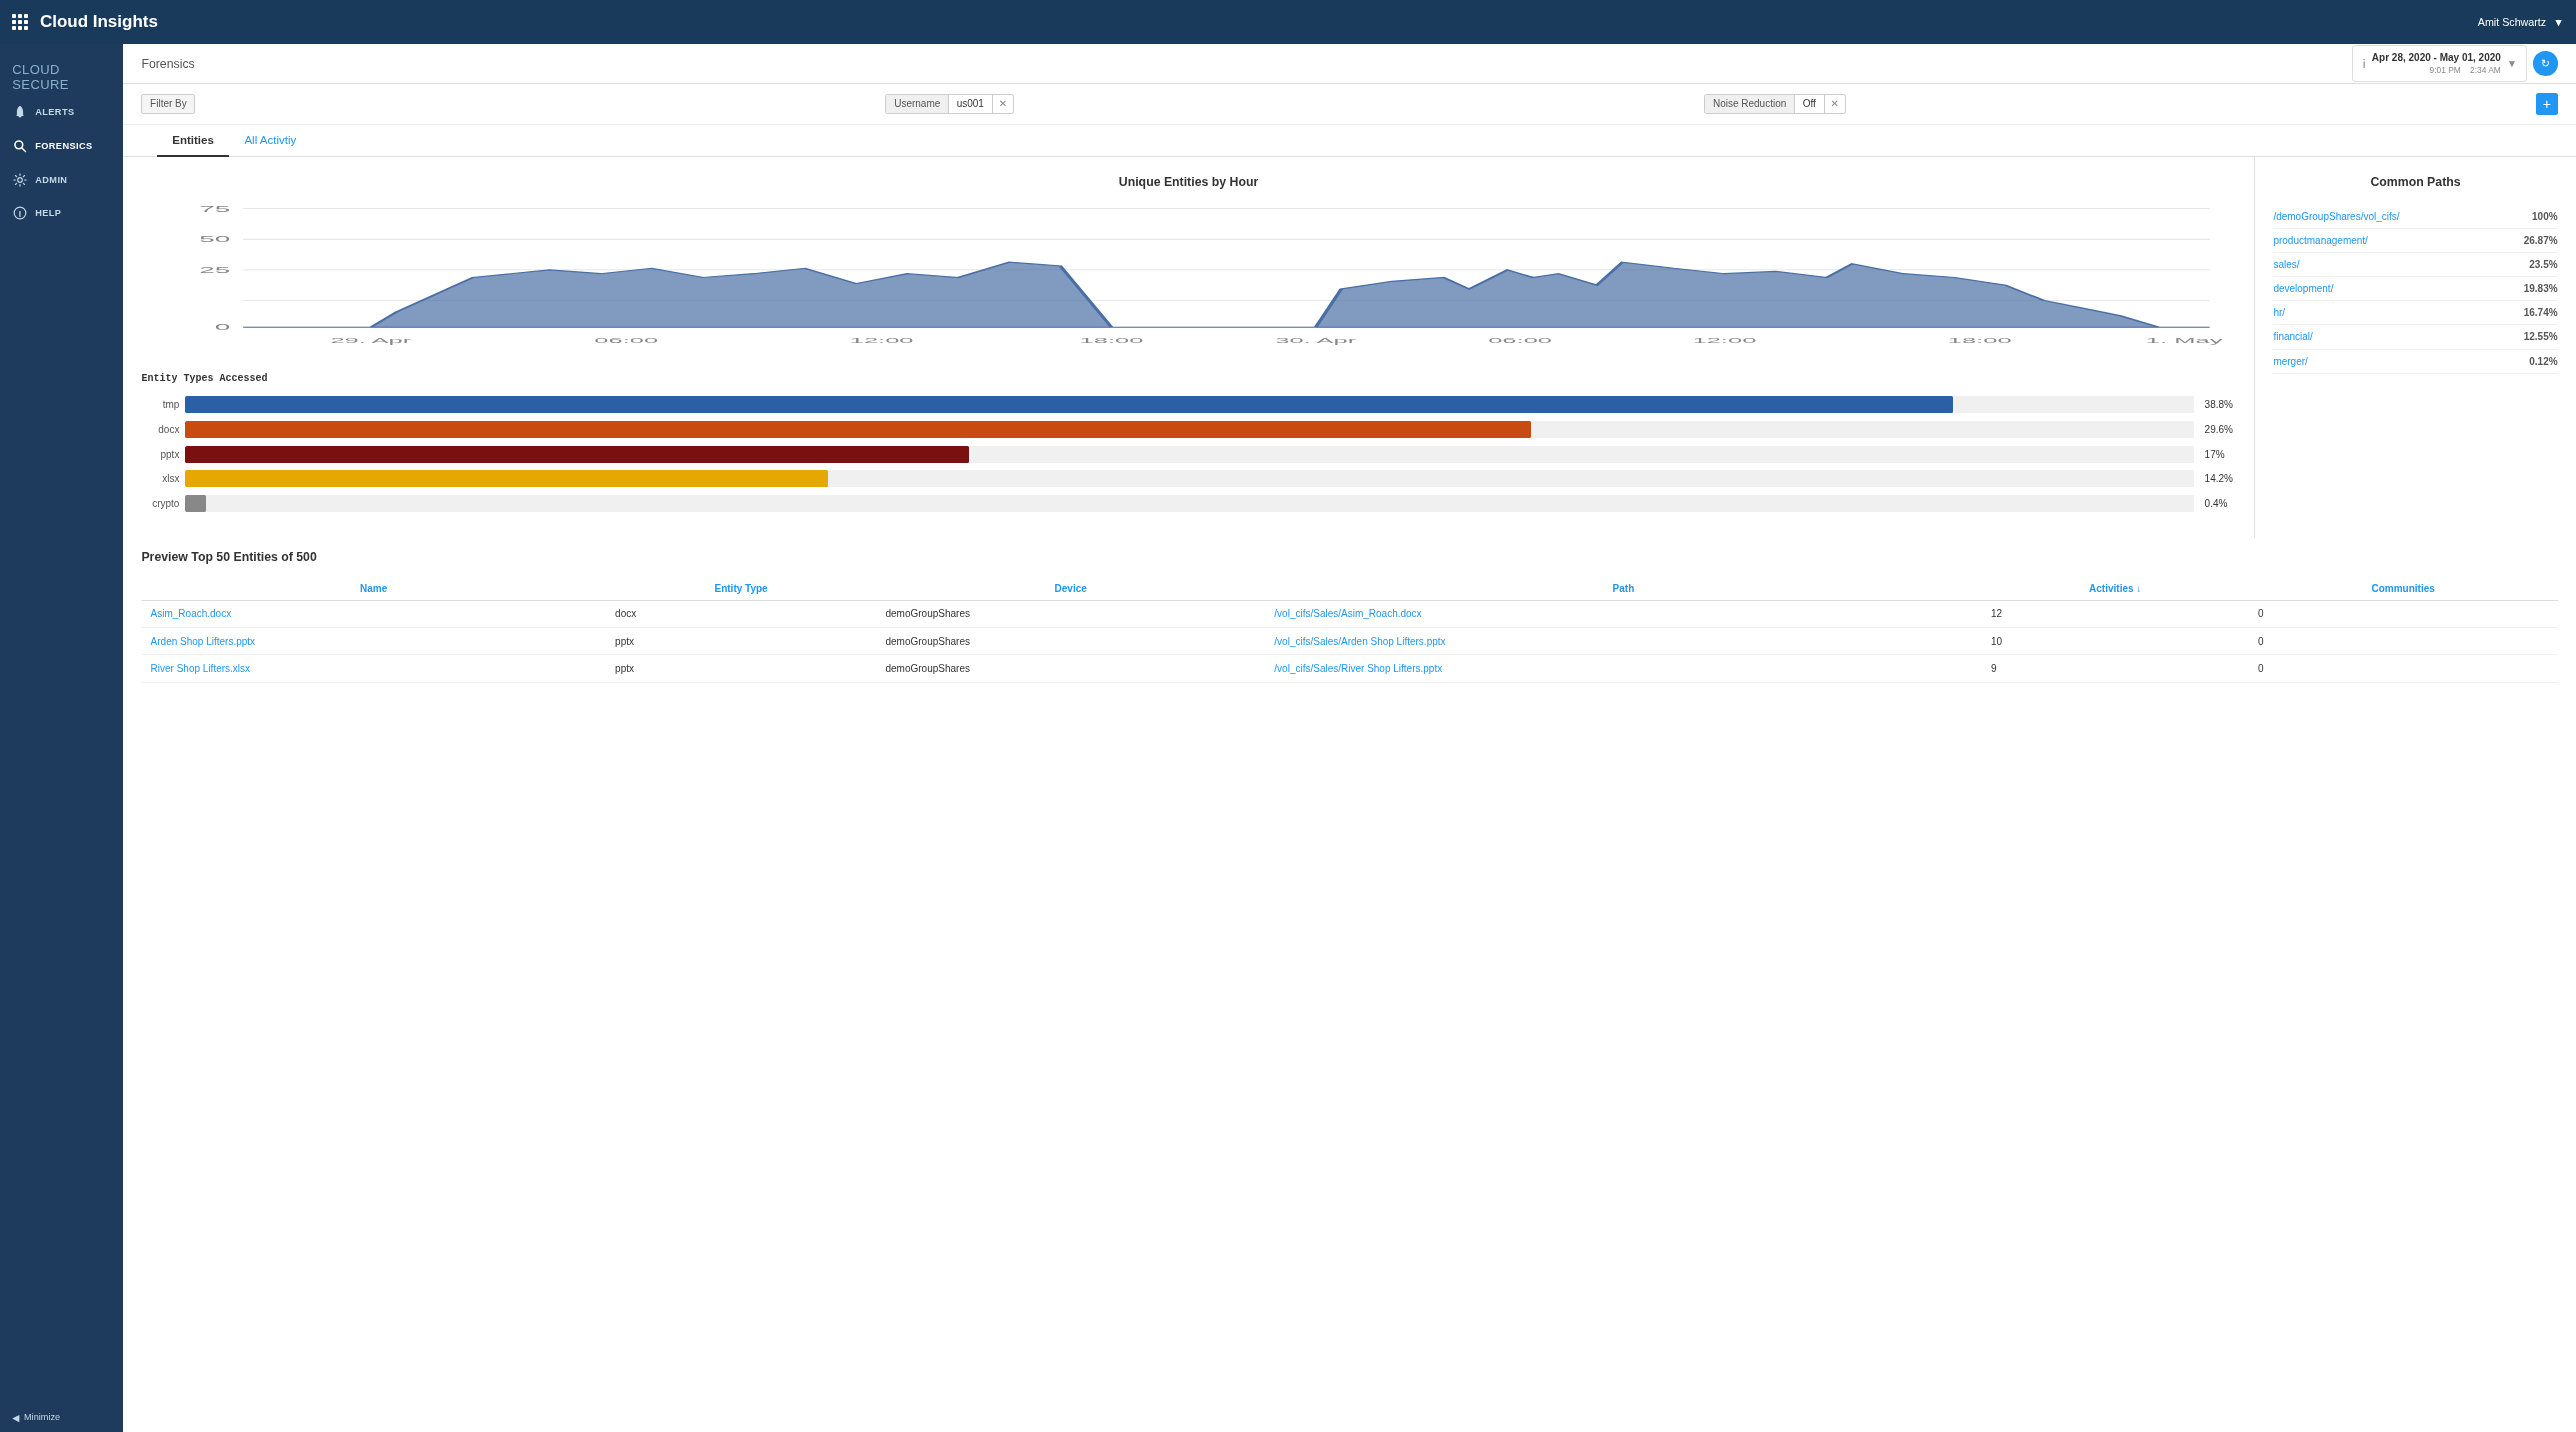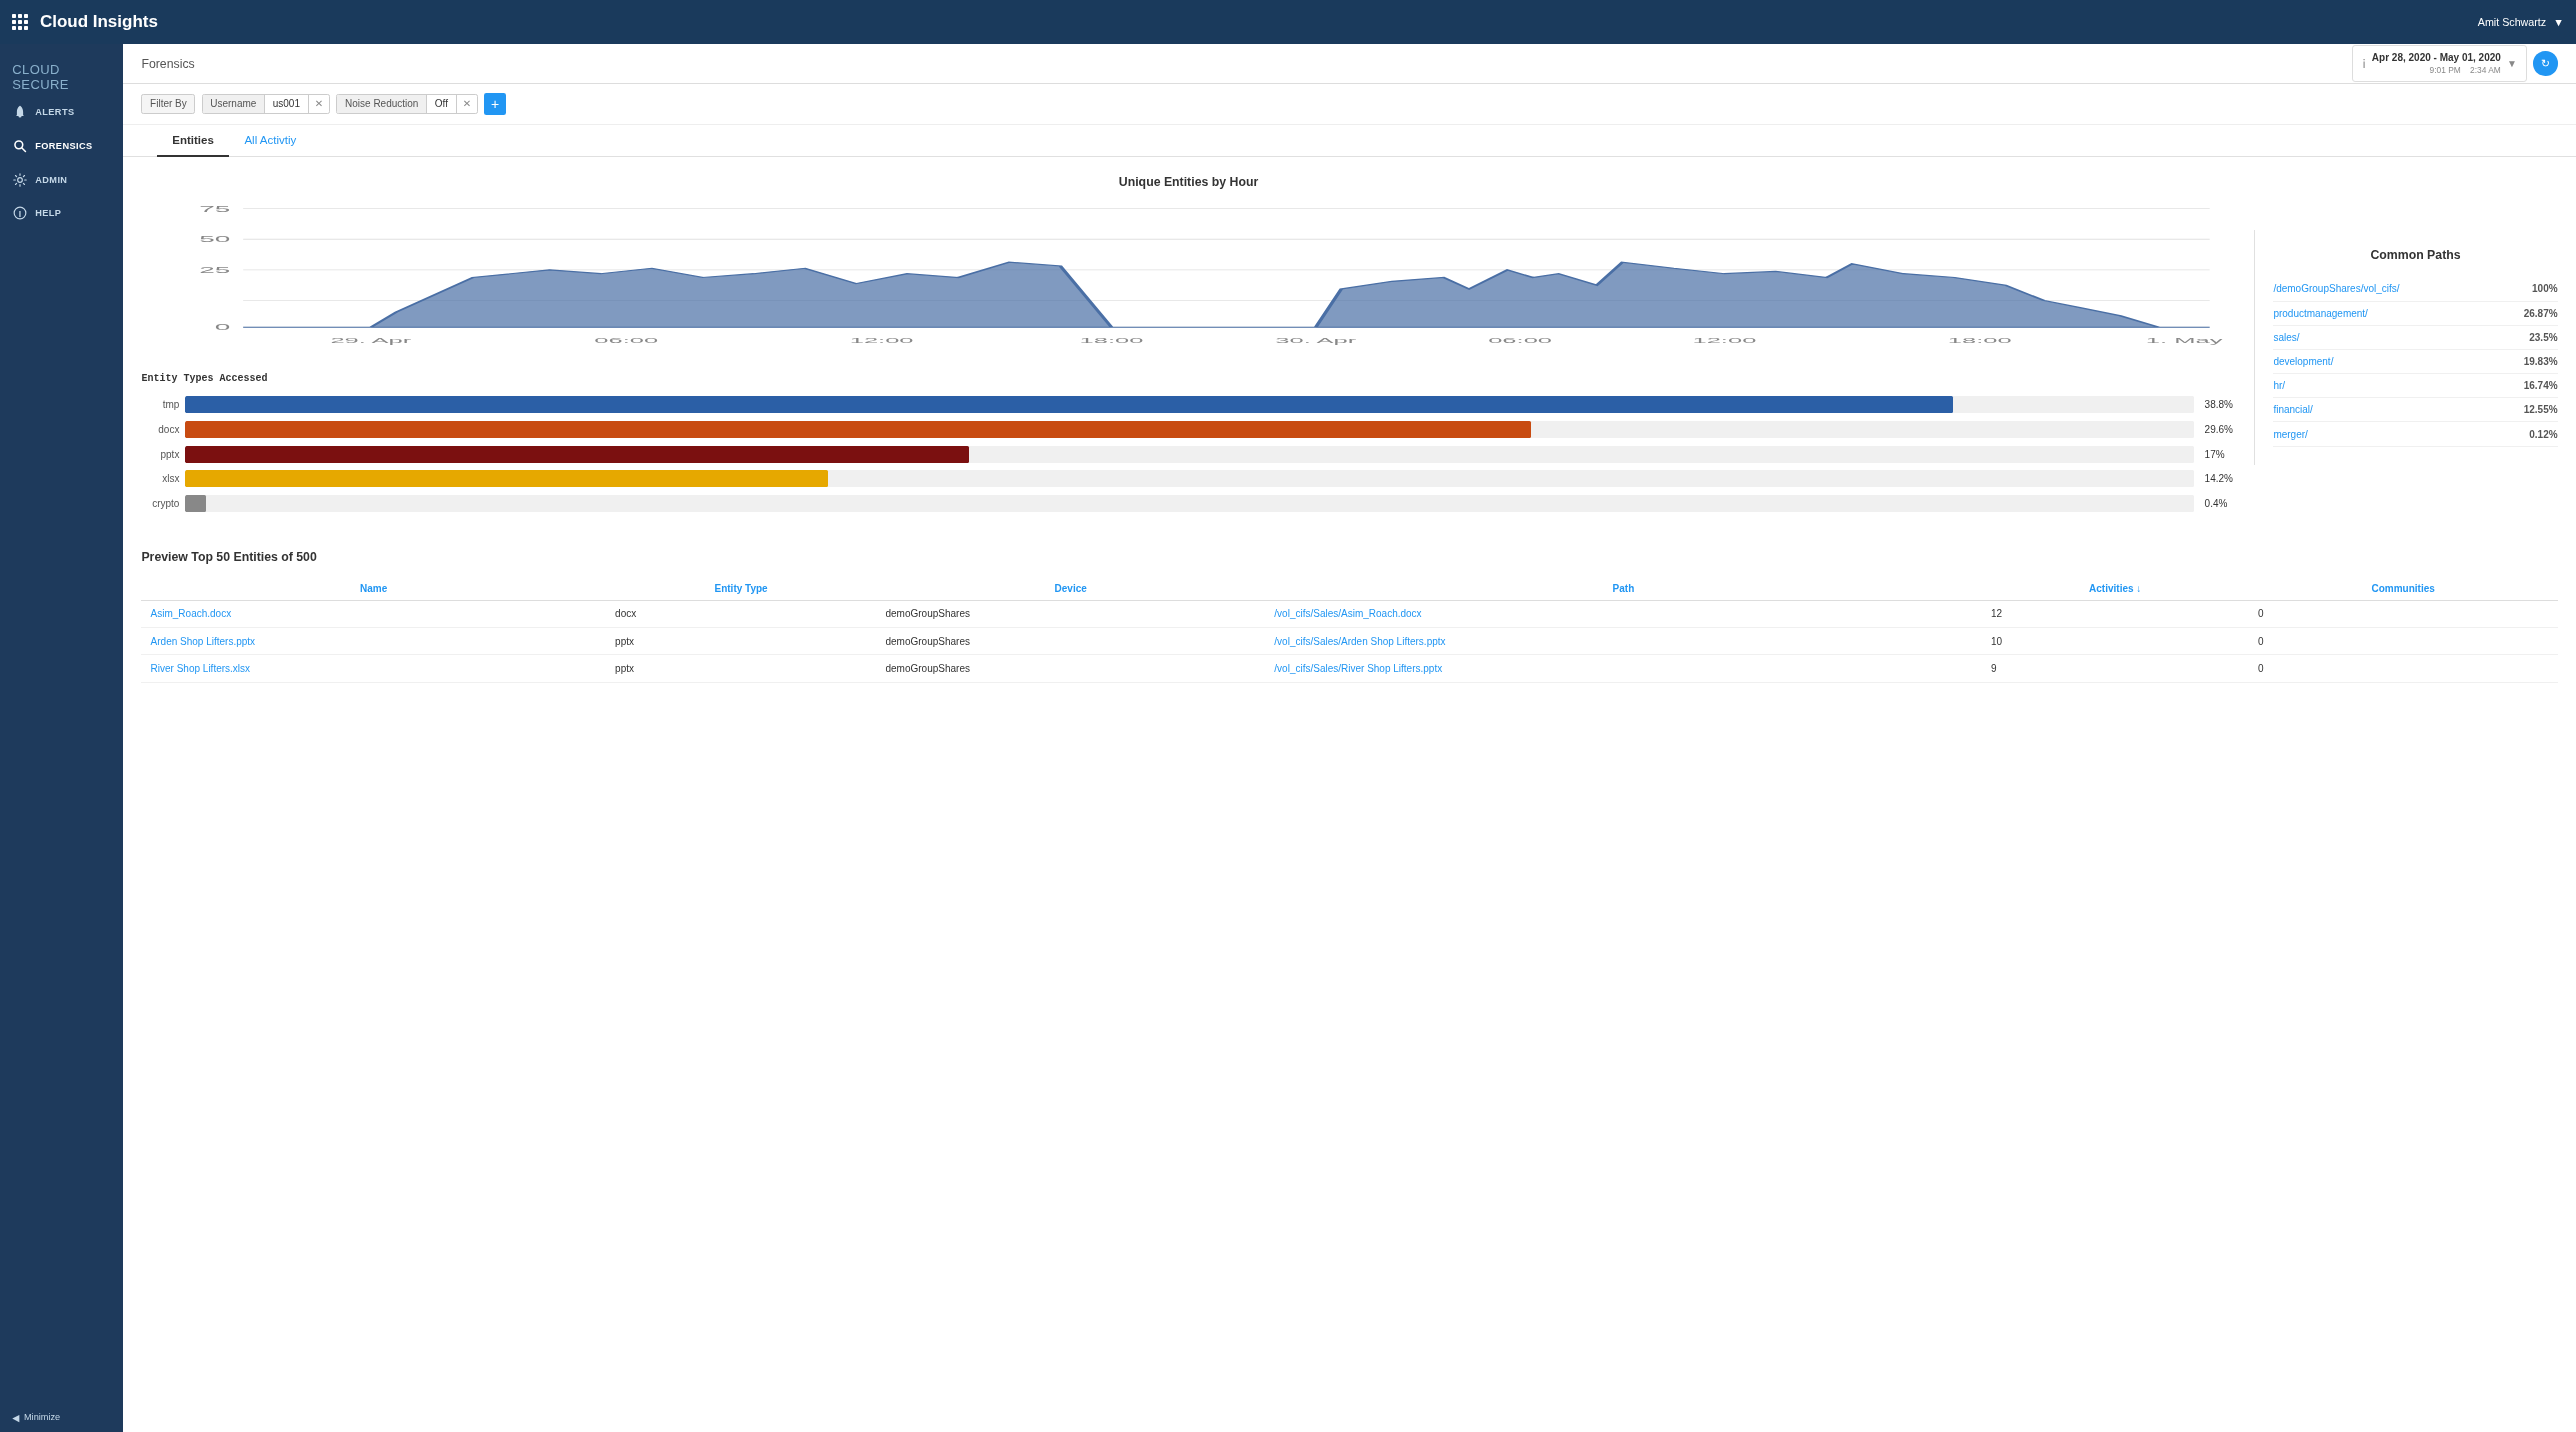--- a/index.html
+++ b/index.html
@@ -110,20 +110,21 @@
     }
 
     
     .filter-bar {
       background: white;
       padding: 9.2px 18.4px;
       display: flex;
       align-items: center;
       gap: 6.1px;
       border-bottom: 0.8px solid #eee;
+      justify-content: space-between;
     }
     .filter-label { font-size: 10px; color: #555; border: 0.8px solid #ccc; border-radius: 2.3px; padding: 3.1px 7.7px; background: #f5f5f5; }
     .filter-chip {
       display: flex;
       align-items: center;
       border: 0.8px solid #ccc;
       border-radius: 2.3px;
       overflow: hidden;
       font-size: 10px;
     }
@@ -156,21 +157,21 @@
       font-size: 11.5px;
       cursor: pointer;
       color: #666;
       border-bottom: 2.3px solid transparent;
       margin-bottom: -1.5px;
     }
     .tab.active { color: #333; border-bottom: 2.3px solid #333; font-weight: bold; }
     .tab.link-style { color: #2196F3; }
 
     
-    .charts-container { display: flex; gap: 0; align-items: center; }
+    .charts-container { display: flex; gap: 0; }
     .charts-left { flex: 1; padding: 18.4px; }
     .charts-right {
       width: 322px;
       padding: 18.4px;
       border-left: 0.8px solid #e0e0e0;
     }
 
     .chart-title { font-size: 12.3px; font-weight: bold; color: #333; text-align: center; margin-bottom: 12.3px; }
     .chart-subtitle { font-size: 10px; font-weight: bold; color: #333; margin-bottom: 12.3px; font-family: Liberation Mono, monospace; }
 

